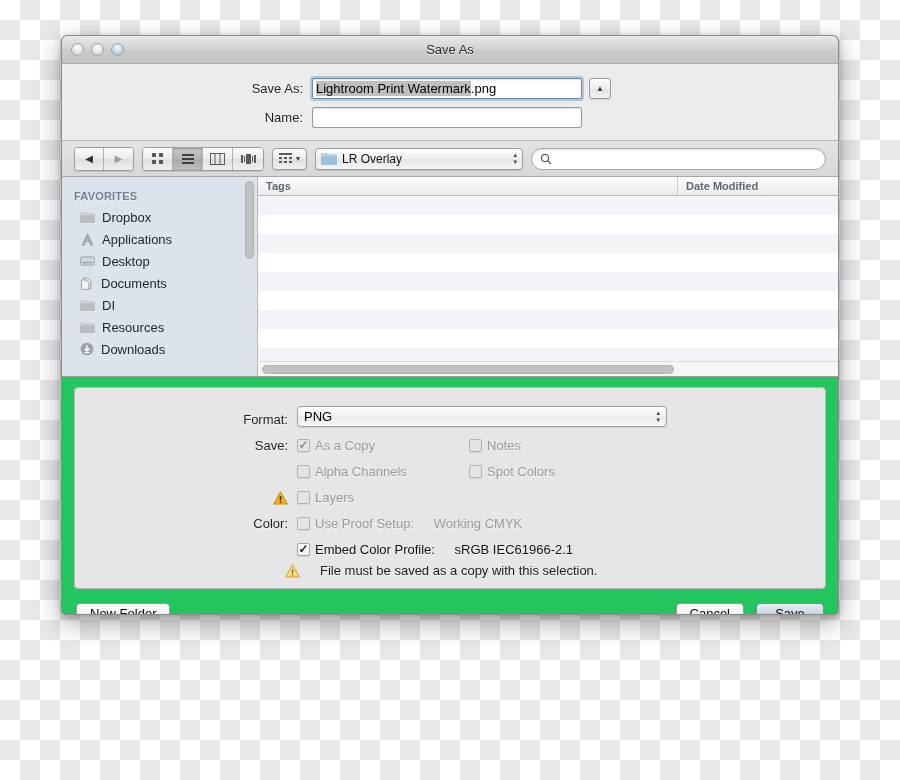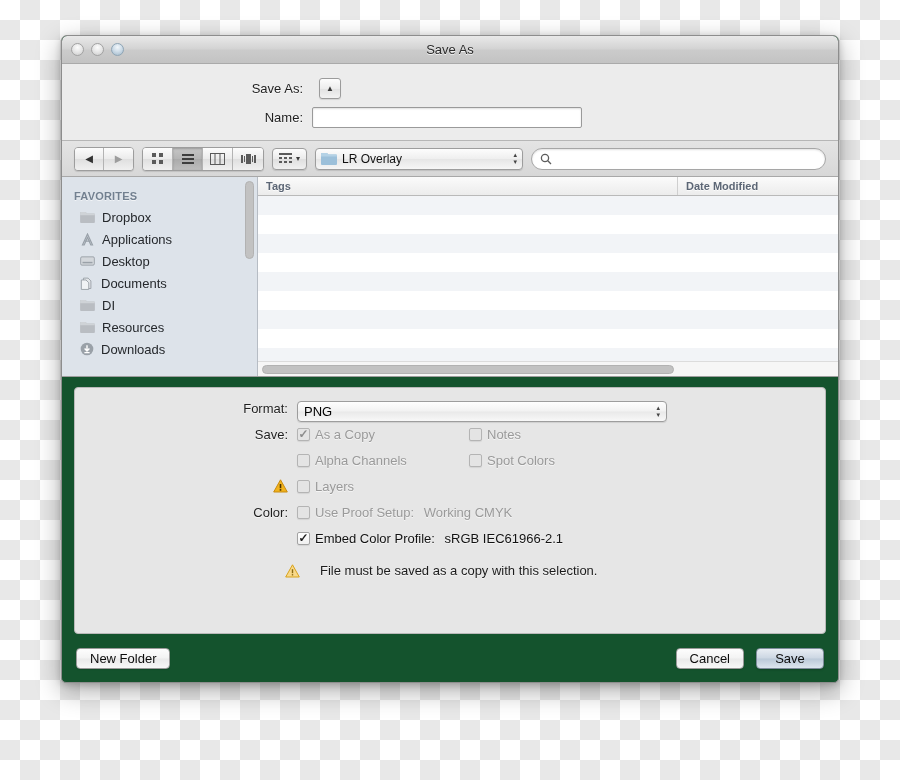--- a/index.html
+++ b/index.html
@@ -18,22 +18,22 @@
       linear-gradient(45deg, #e8e8e8 25%, transparent 25%, transparent 75%, #e8e8e8 75%);
     background-size: 40px 40px;
     background-position: 0 0, 20px 20px;
     position: relative;
   }
 
   
   .window {
     position: absolute;
     left: 61px; top: 35px;
-    width: 778px; height: 648px;
-    background: #14532d;
+    width: 778px; height: 580px;
+    background: #22c55e;
     border: 1px solid #8d8d8d;
     border-radius: 6px 6px 5px 5px;
     box-shadow: 0 8px 26px rgba(0,0,0,.33), 0 2px 7px rgba(0,0,0,.2);
     display: flex; flex-direction: column;
     overflow: hidden;
   }
 
   
   .titlebar {
     height: 28px; flex: none;
@@ -195,21 +195,21 @@
   }
   .hscroll-thumb { height: 9px; width: 72%; border-radius: 5px; background: #c2c2c2; border: 1px solid #b2b2b2; }
 
   
   .options {
     flex: 1; margin: 10px 12px 0 12px;
     background: #e6e6e6;
     border: 1px solid #b9b9b9; border-radius: 4px;
     padding: 13px 0 10px 0;
   }
-  .opt-row { display: flex; align-items: flex-start; min-height: 26px; }
+  .opt-row { display: flex; align-items: flex-end; min-height: 26px; }
   .opt-label {
     width: 222px; text-align: right; padding-right: 9px;
     font-size: 13px; color: #1f1f1f;
     text-shadow: 0 1px 0 rgba(255,255,255,.65);
   }
   .format-popup {
     width: 370px; height: 21px;
     border: 1px solid #9d9d9d; border-radius: 4px;
     background: linear-gradient(180deg, #fefefe 0%, #f2f2f2 48%, #e9e9e9 52%, #f8f8f8 100%);
     box-shadow: 0 1px 1px rgba(0,0,0,.1);
@@ -226,21 +226,21 @@
     background: linear-gradient(180deg, #fff 0%, #f0f0f0 100%);
     box-shadow: 0 1px 1px rgba(0,0,0,.08);
     display: flex; align-items: center; justify-content: center;
     font-size: 11px; line-height: 1;
   }
   .cb.checked::after { content: "\2713"; color: #8c8c8c; font-weight: bold; font-size: 12px; margin-top: -2px; }
   .cb.checked.on::after { color: #1c1c1c; }
   .cb.dim { background: #e4e4e4; border-color: #b4b4b4; }
   .ck-label { font-size: 13px; color: #9a9a9a; text-shadow: 0 1px 0 rgba(255,255,255,.6); }
   .ck-label.enabled { color: #121212; }
-  .ck-label .sub { color: #9a9a9a; margin-left: 6px; }
+  .ck-label .sub { color: #9a9a9a; margin-left: 16px; }
   .ck-label.enabled .sub { color: #121212; }
 
   .warn-slot { width: 222px; text-align: right; padding-right: 9px; display: flex; justify-content: flex-end; }
 
   .warn-tri { position: relative; width: 15px; height: 14px; flex: none; }
   .warn-tri svg { display: block; }
 
   .note-row { display: flex; align-items: center; gap: 20px; padding-left: 210px; margin-top: 6px; }
   .note-text { font-size: 13px; color: #1c1c1c; text-shadow: 0 1px 0 rgba(255,255,255,.6); }
 
@@ -276,20 +276,24 @@
       <div class="light"></div>
       <div class="light"></div>
       <div class="light blue"></div>
     </div>
     <div class="title-text">Save As</div>
   </div>
 
   <div class="name-area">
     <div class="field-row">
       <div class="field-label">Save As:</div>
+      <div class="text-field focused">
+        <span class="sel">Lightroom Print Watermark</span>
+          <span>.png</span>
+      </div>
       <div class="disclosure-btn">▲</div>
     </div>
     <div class="field-row">
       <div class="field-label">Name:</div>
       <div class="text-field"></div>
     </div>
   </div>
 
   <div class="toolbar">
 

